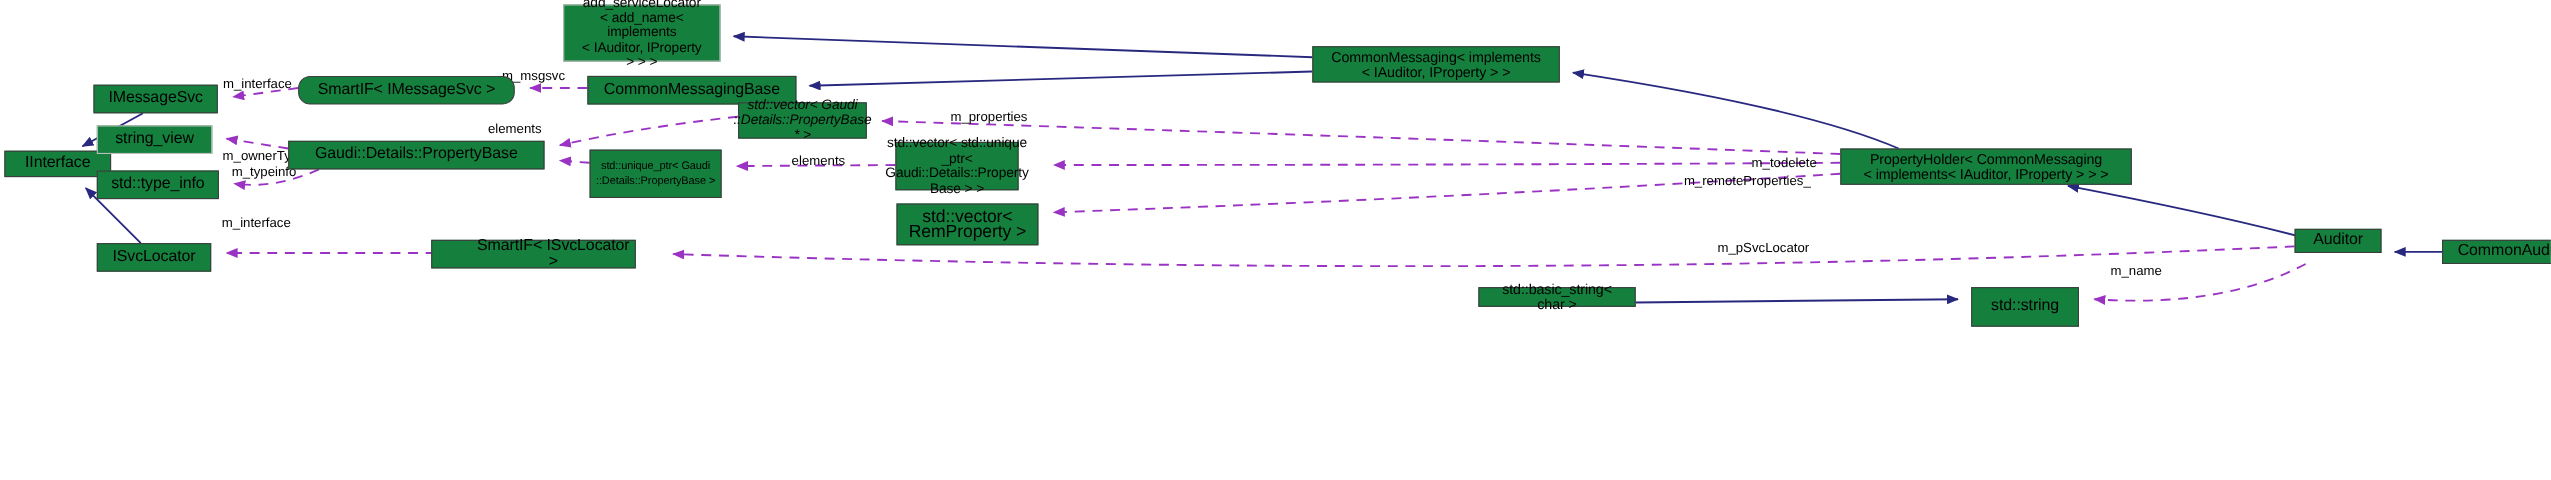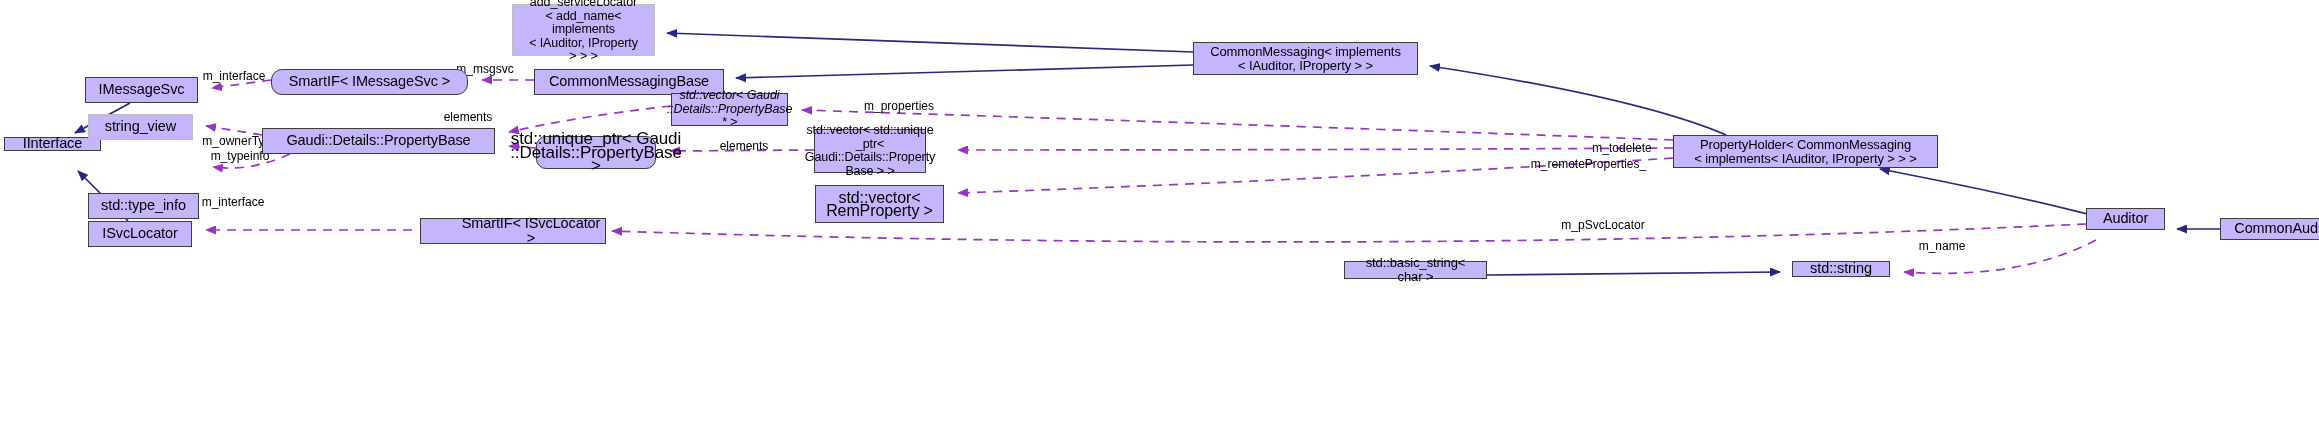--- a/index.html
+++ b/index.html
@@ -23,21 +23,21 @@
     height: 436px;
     pointer-events: none;
   }
   .node {
     position: absolute;
     box-sizing: border-box;
     display: flex;
     align-items: center;
     justify-content: center;
     text-align: center;
-    background: #c4b5fd;
+    background: #15803d;
     color: #000000;
     font-size: 14.5px;
     line-height: 15.5px;
     white-space: pre-line;
     letter-spacing: -0.1px;
     z-index: 5;
   }
   .node.solid {
     border: 1.6px solid #3d3d3d;
   }
@@ -113,48 +113,48 @@
       <path d="M1673,158 Q1330,180 958,193" marker-end="url(#arrow-usage)"></path>
 
       <path d="M412,230 L206,230" marker-end="url(#arrow-usage)"></path>
 
       <path d="M2086,224 Q1400,256 612,231" marker-end="url(#arrow-usage)"></path>
 
       <path d="M2096,240 Q2020,280 1904,272" marker-end="url(#arrow-usage)"></path>
     </g>
   </svg>
 
-  <div class="node solid" style="left:4px;top:137px;width:97px;height:14px;text-align:right;">IInterface</div>
+  <div class="node solid" style="left:4px;top:137px;width:97px;height:24px;text-align:right;">IInterface</div>
   <div class="node solid" style="left:85px;top:77px;width:113px;height:26px;">IMessageSvc</div>
   <div class="node faint" style="left:88px;top:114px;width:105px;height:26px;">string_view</div>
-  <div class="node solid" style="left:88px;top:155px;width:111px;height:26px;margin-top:38px;">std::type_info</div>
+  <div class="node solid" style="left:88px;top:155px;width:111px;height:26px;">std::type_info</div>
   <div class="node solid" style="left:88px;top:221px;width:104px;height:26px;">ISvcLocator</div>
   <div class="node solid" style="left:271px;top:69px;width:197px;height:26px;border-radius:11px;">SmartIF&lt; IMessageSvc &gt;</div>
   <div class="node solid" style="left:262px;top:128px;width:233px;height:26px;">Gaudi::Details::PropertyBase</div>
-  <div class="node solid" style="left:420px;top:218px;width:186px;height:26px;padding-left:36px;">SmartIF&lt; ISvcLocator &gt;</div>
+  <div class="node solid" style="left:392px;top:218px;width:186px;height:26px;padding-left:36px;">SmartIF&lt; ISvcLocator &gt;</div>
   <div class="node solid" style="left:534px;top:69px;width:190px;height:26px;">CommonMessagingBase</div>
   <div class="node faint" style="left:512px;top:4px;width:143px;height:52px;font-size:12.5px;line-height:13.5px;">add_serviceLocator
 &lt; add_name&lt; implements
 &lt; IAuditor, IProperty
 &gt; &gt; &gt;</div>
   <div class="node solid" style="left:671px;top:93px;width:117px;height:33px;font-size:12.5px;line-height:13.5px;font-style:italic;">std::vector&lt; Gaudi
 ::Details::PropertyBase * &gt;</div>
-  <div class="node solid" style="left:536px;top:136px;width:120px;height:33px;font-size:17px;line-height:13.5px;border-radius:10px;">std::unique_ptr&lt; Gaudi
+  <div class="node solid" style="left:536px;top:136px;width:120px;height:44px;font-size:10px;line-height:13.5px;">std::unique_ptr&lt; Gaudi
 ::Details::PropertyBase &gt;</div>
   <div class="node solid" style="left:814px;top:129px;width:112px;height:44px;font-size:12.5px;line-height:13.5px;">std::vector&lt; std::unique
 _ptr&lt; Gaudi::Details::Property
 Base &gt; &gt;</div>
   <div class="node solid" style="left:815px;top:185px;width:129px;height:38px;font-size:16px;line-height:13.5px;">std::vector&lt; RemProperty &gt;</div>
   <div class="node solid" style="left:1193px;top:42px;width:225px;height:33px;font-size:13px;line-height:14px;">CommonMessaging&lt; implements
 &lt; IAuditor, IProperty &gt; &gt;</div>
   <div class="node solid" style="left:1673px;top:135px;width:265px;height:33px;font-size:13px;line-height:14px;">PropertyHolder&lt; CommonMessaging
 &lt; implements&lt; IAuditor, IProperty &gt; &gt; &gt;</div>
   <div class="node solid" style="left:1344px;top:261px;width:143px;height:18px;font-size:13px;line-height:14px;">std::basic_string&lt;
 char &gt;</div>
-  <div class="node solid" style="left:1792px;top:261px;width:98px;height:16px;">std::string</div>
+  <div class="node solid" style="left:1792px;top:261px;width:98px;height:36px;">std::string</div>
   <div class="node solid" style="left:2086px;top:208px;width:79px;height:22px;">Auditor</div>
   <div class="node solid" style="left:2220px;top:218px;width:132px;height:22px;">CommonAuditor</div>
 
   <div class="edge-label" style="left:186px;top:69px;width:96px;">m_interface</div>
   <div class="edge-label" style="left:443px;top:62px;width:84px;">m_msgsvc</div>
   <div class="edge-label" style="left:181px;top:134px;width:118px;">m_ownerType
 m_typeinfo</div>
   <div class="edge-label" style="left:430px;top:110px;width:76px;">elements</div>
   <div class="edge-label" style="left:461px;top:131px;width:34px;">ptr</div>
   <div class="edge-label" style="left:706px;top:139px;width:76px;">elements</div>

